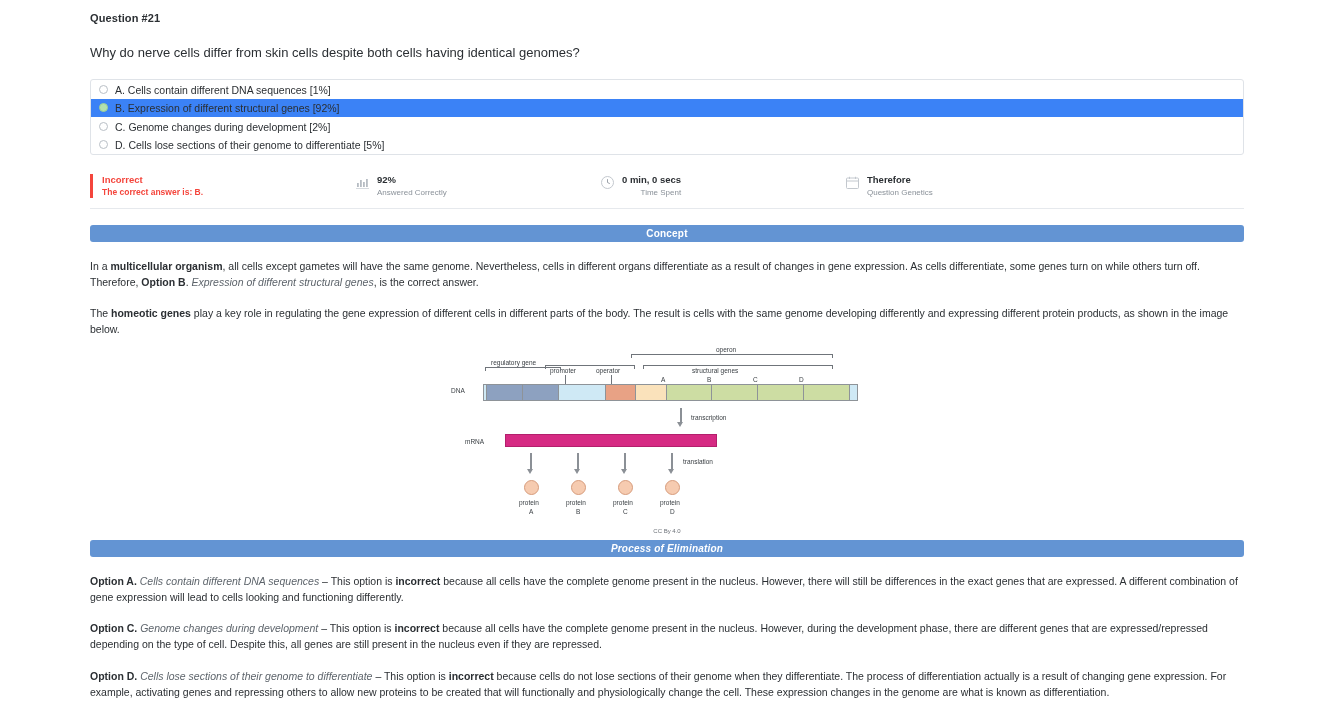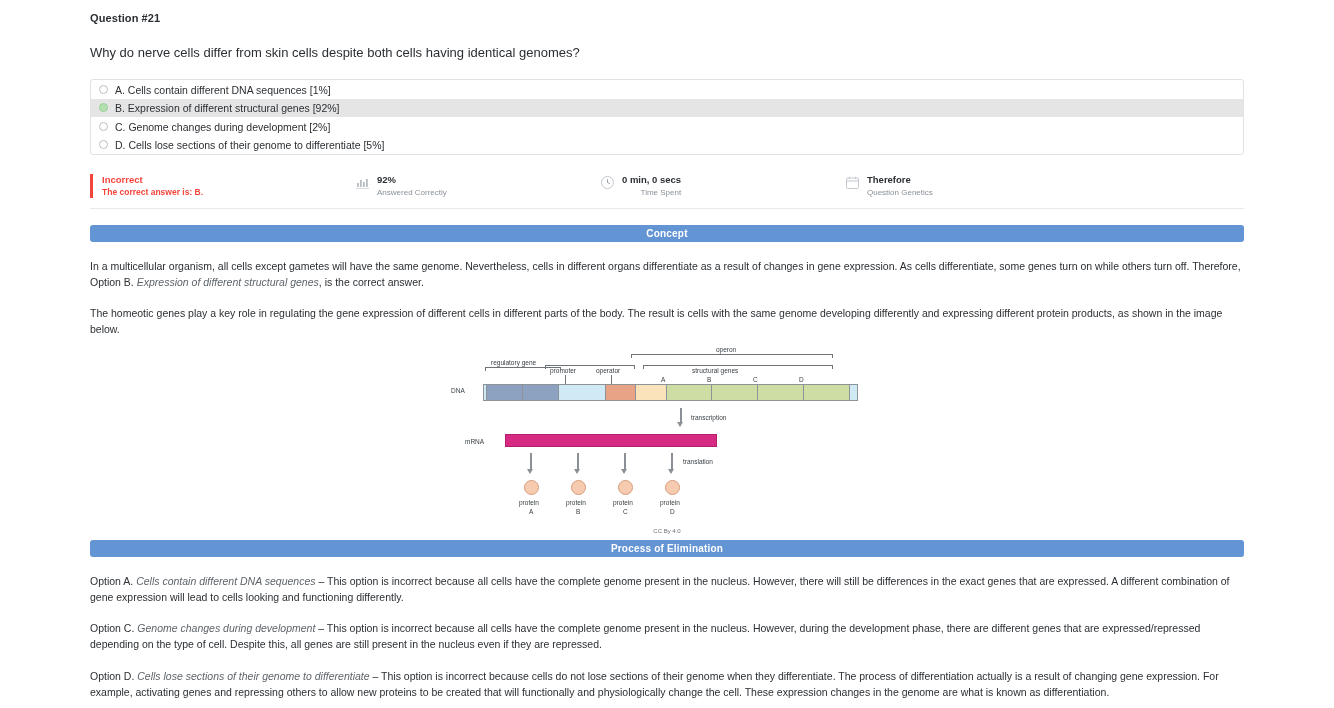--- a/index.html
+++ b/index.html
@@ -12,21 +12,21 @@
     overflow: hidden;
   }
   .page { position: relative; width: 1334px; height: 708px; padding: 0 90px; }
 
   .q-number { font-size: 11px; font-weight: bold; color: #2b2f33; padding-top: 12px; letter-spacing: .1px; }
   .q-text { font-size: 13px; color: #2b2f33; margin-top: 21px; }
 
   
   .choices { margin-top: 19px; border: 1px solid #dfe3e8; border-radius: 3px; background: #fff; }
   .choice { display: flex; align-items: center; height: 18.5px; padding: 0 0 0 8px; font-size: 10.5px; color: #2b2f33; }
-  .choice.correct { background: #e5e5e5; }
+  .choice.correct { background: #3b82f6; }
   .radio {
     width: 9px; height: 9px; border-radius: 50%;
     border: 1px solid #b9bfc6; background: #fff;
     flex: 0 0 auto; margin-right: 7px;
   }
   .choice.correct .radio { border-color: #9ccf98; background: #b2e0ae; }
   .choice-label { line-height: 1; position: relative; top: .5px; }
 
   
   .stats {
@@ -44,21 +44,21 @@
 
   
   .section-bar {
     background: #6394d3; color: #fff; text-align: center;
     font-size: 10px; font-weight: bold; height: 17px; line-height: 17px;
     border-radius: 3px; letter-spacing: .2px;
   }
 
   
   p.body { font-size: 10.5px; line-height: 1.55; color: #2b2f33; margin: 0; }
-  .b { font-weight: normal; }
+  .b { font-weight: bold; }
   .i { font-style: italic; color: #5d646b; }
 
   
   .figure { position: relative; width: 100%; height: 180px; margin-top: 14px; }
   .fig-inner { position: absolute; left: 50%; transform: translateX(-50%); width: 400px; height: 180px; }
   .dna-row { position: absolute; left: 16px; top: 32px; width: 375px; height: 17px; display: flex; }
   .dna-label { position: absolute; left: -16px; top: 35px; font-size: 6.5px; color: #3b4045; }
   .seg { height: 17px; border: .5px solid #8e9398; border-left: none; }
   .seg:first-child { border-left: .5px solid #8e9398; }
   .bracket { position: absolute; border-top: .8px solid #6f747a; height: 4px;
@@ -230,21 +230,21 @@
       <div class="fig-t" style="left:109px; top:156px;">B</div>
       <div class="fig-t" style="left:146px; top:147px;">protein</div>
       <div class="fig-t" style="left:156px; top:156px;">C</div>
       <div class="fig-t" style="left:193px; top:147px;">protein</div>
       <div class="fig-t" style="left:203px; top:156px;">D</div>
 
       <div class="cc">CC By 4.0</div>
     </div>
   </div>
 
-  <div class="section-bar" style="margin-top:8px;">Process of Elimination</div>
+  <div class="section-bar" style="margin-top:8px;font-style:italic;">Process of Elimination</div>
 
   <div class="poe">
     <p class="body" style="margin-top:16px;"><span class="b">Option A.</span><span> </span><span class="i">Cells contain different DNA sequences</span><span> – This option is </span><span class="b">incorrect</span><span> because all cells have the complete genome present in the nucleus. However, there will still be differences in the exact genes that are expressed. A different combination of gene expression will lead to cells looking and functioning differently.</span></p>
 
     <p class="body" style="margin-top:15px;"><span class="b">Option C.</span><span> </span><span class="i">Genome changes during development</span><span> – This option is </span><span class="b">incorrect</span><span> because all cells have the complete genome present in the nucleus. However, during the development phase, there are different genes that are expressed/repressed depending on the type of cell. Despite this, all genes are still present in the nucleus even if they are repressed.</span></p>
 
     <p class="body" style="margin-top:15px;"><span class="b">Option D.</span><span> </span><span class="i">Cells lose sections of their genome to differentiate</span><span> – This option is </span><span class="b">incorrect</span><span> because cells do not lose sections of their genome when they differentiate. The process of differentiation actually is a result of changing gene expression. For example, activating genes and repressing others to allow new proteins to be created that will functionally and physiologically change the cell. These expression changes in the genome are what is known as differentiation.</span></p>
 
   </div>
 

